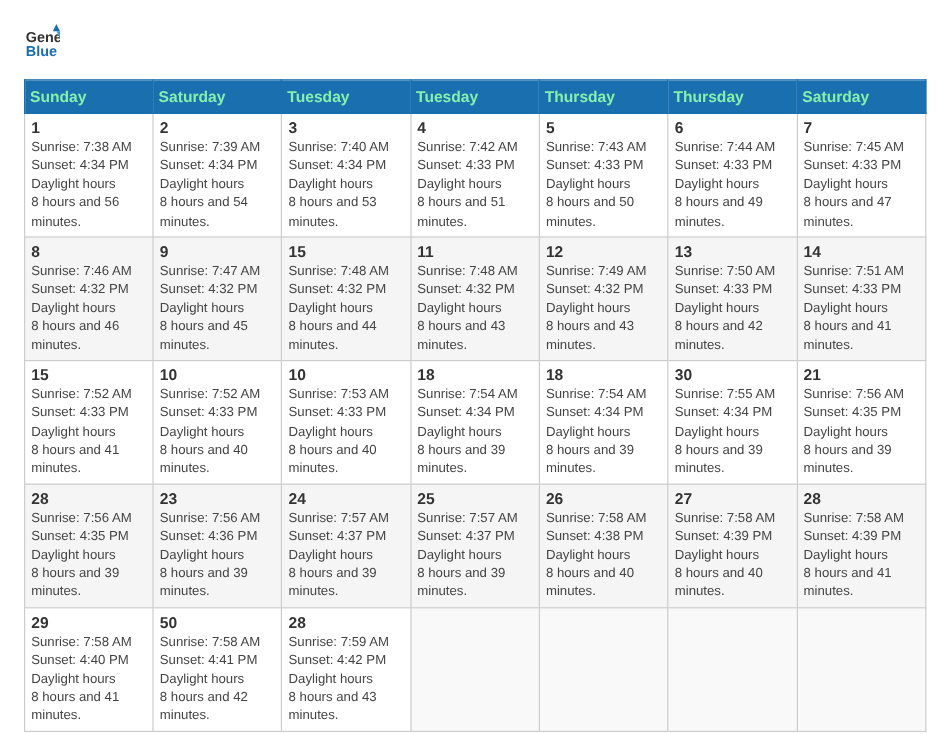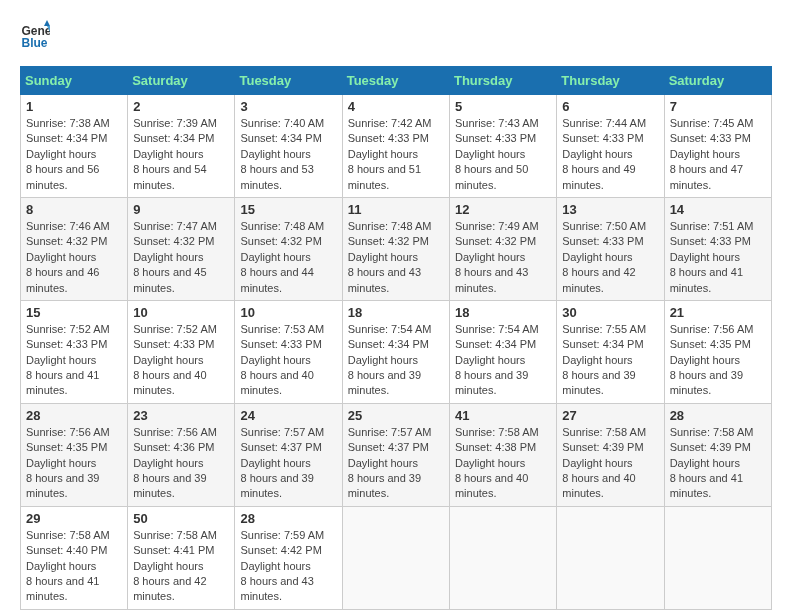--- a/index.html
+++ b/index.html
@@ -340,21 +340,21 @@
         <td>
         <span class="day-num">25</span>
         <span class="day-info">
           Sunrise: 7:57 AM<br>
           Sunset: 4:37 PM<br>
           Daylight hours<br>
           8 hours and 39 minutes.
         </span>
       </td>
         <td>
-        <span class="day-num">41</span>
+        <span class="day-num">26</span>
         <span class="day-info">
           Sunrise: 7:58 AM<br>
           Sunset: 4:38 PM<br>
           Daylight hours<br>
           8 hours and 40 minutes.
         </span>
       </td>
         <td>
         <span class="day-num">27</span>
         <span class="day-info">

